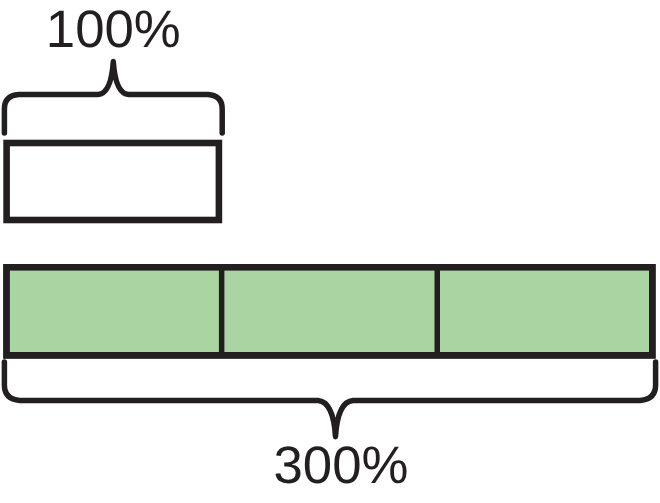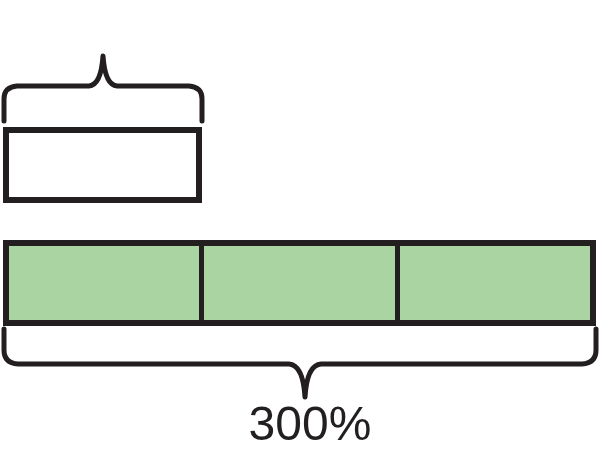--- a/index.html
+++ b/index.html
@@ -87,20 +87,21 @@
   }
   .bar-cell + .bar-cell {
     margin-left: 5px;
   }
 </style>
 </head>
 <body>
 
 <div id="diagram-root">
 
+  <div class="label" id="label-100">100%</div>
 
   <svg id="brace-layer" viewBox="0 0 600 457" xmlns="http://www.w3.org/2000/svg">
 
     <path d="M 4,121
              L 4,99
              Q 4,87 17,86
              L 89,86
              Q 101,85 103,56
              Q 105,85 117,86
              L 189,86

